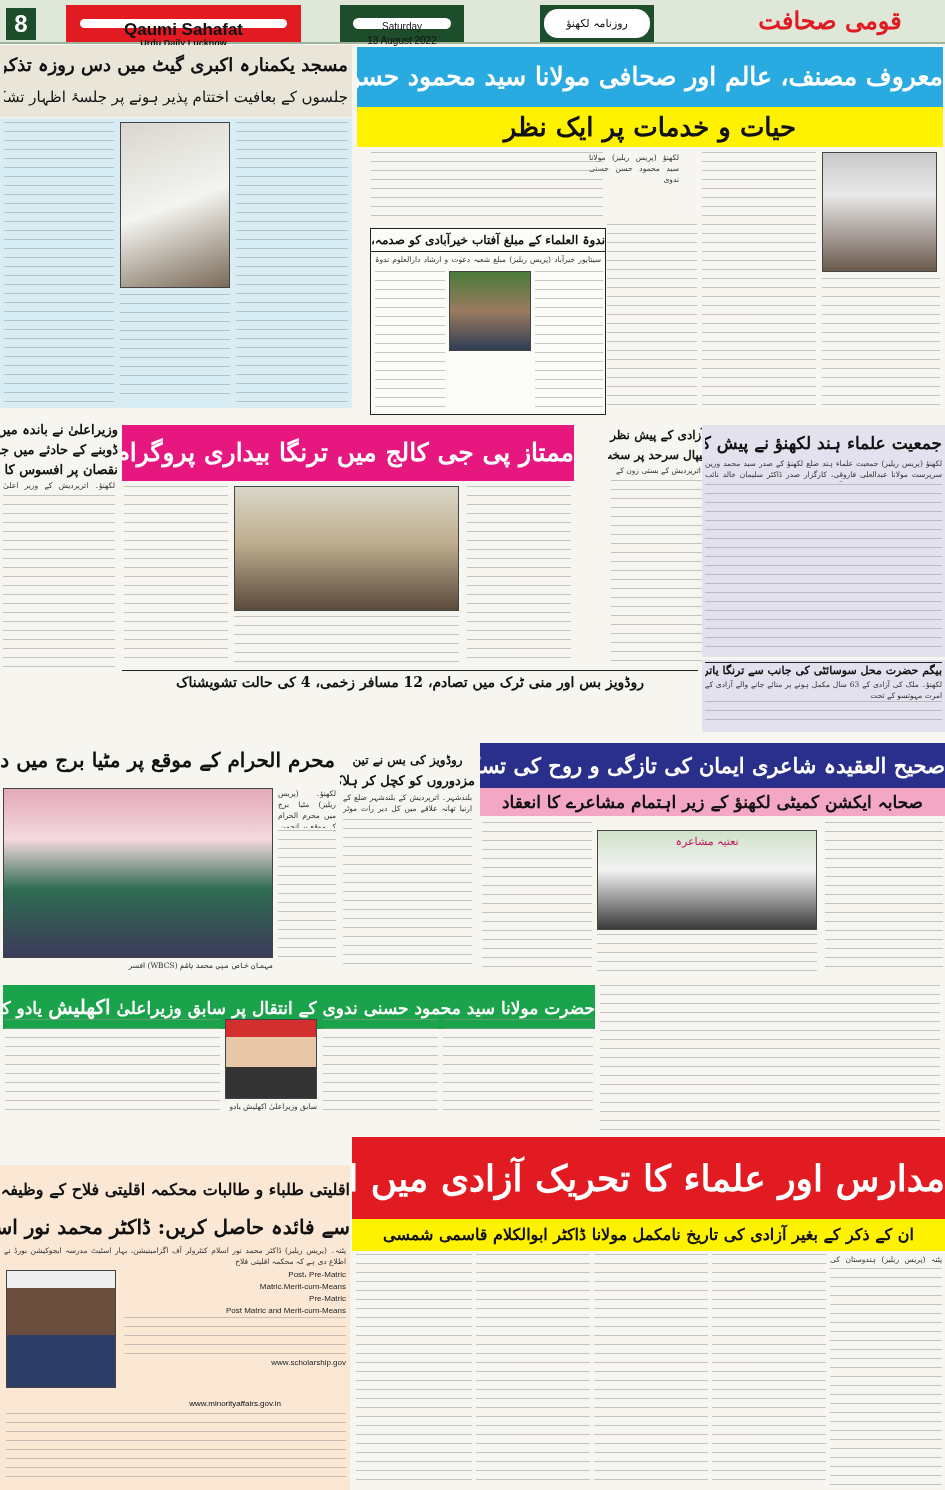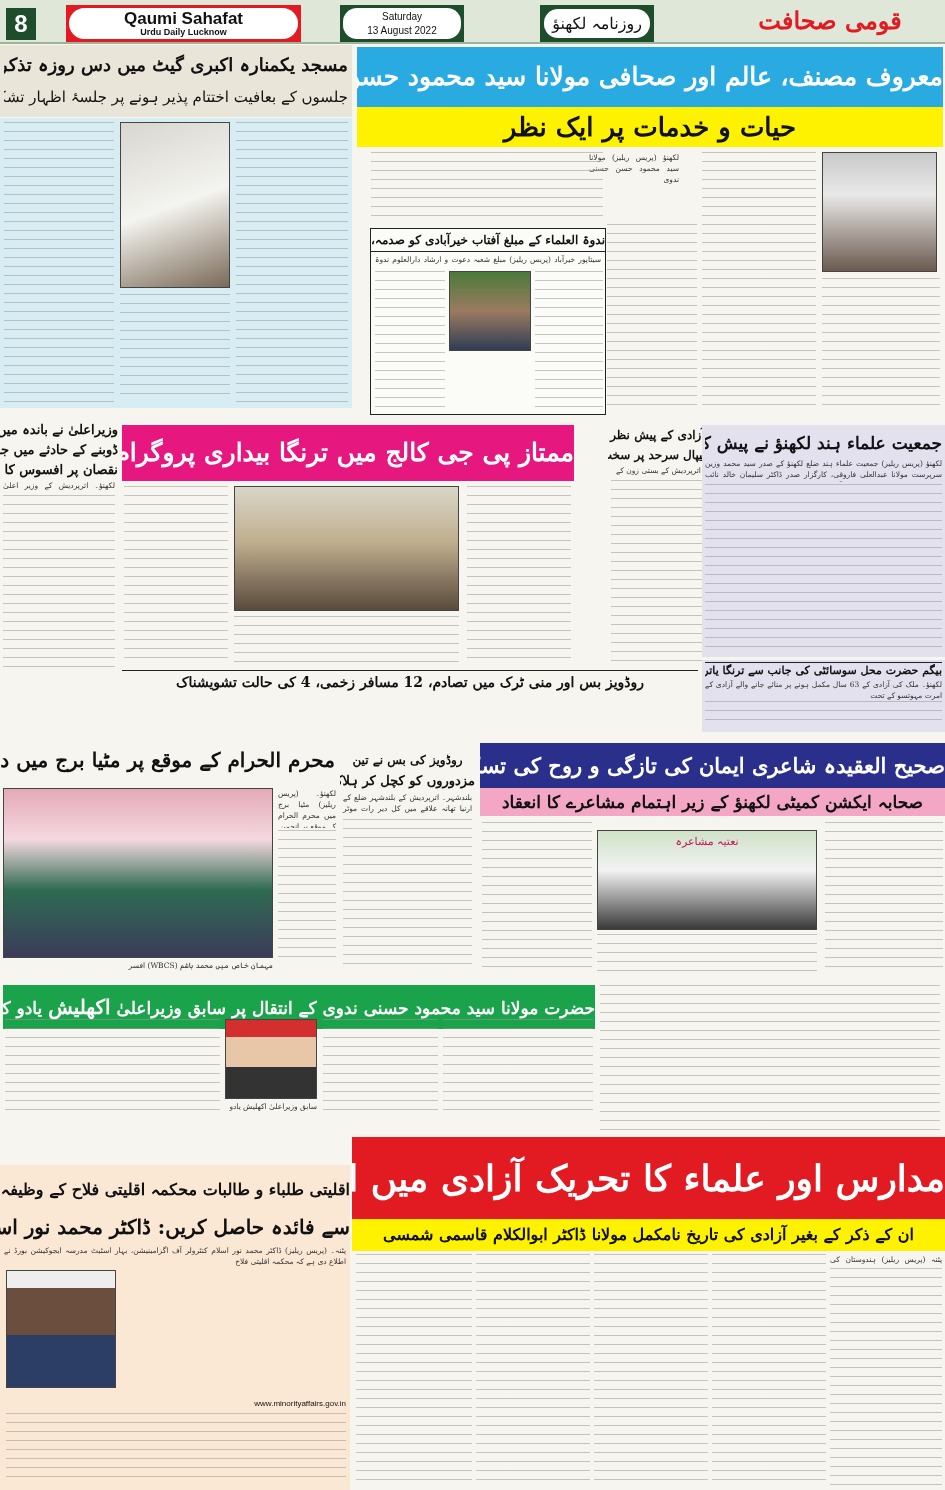--- a/index.html
+++ b/index.html
@@ -2,28 +2,28 @@
 <html><head>
 <meta charset="utf-8">
 <style>
 *{box-sizing:border-box;margin:0;padding:0}
 body{width:945px;height:1490px;background:#f6f5f0;font-family:"DejaVu Sans",sans-serif;position:relative;overflow:hidden;color:#111}
 .abs{position:absolute}
 .ur{direction:rtl;font-family:"DejaVu Serif",serif}
 
 #mast{left:0;top:0;width:945px;height:44px;background:#dfe8d8;border-bottom:2px solid #9fb39a}
 #pageno{left:6px;top:8px;width:30px;height:32px;background:#1e4d2b;color:#fff;font:bold 24px "Liberation Sans",sans-serif;text-align:center;line-height:32px}
-#brandbox{left:66px;top:5px;width:235px;height:37px;background:#e21b23;padding:3px}
+#brandbox{left:66px;top:5px;width:235px;height:37px;background:#e21b23;padding:14px}
 #brandbox .in{background:#fff;border-radius:16px;height:100%;text-align:center;font-family:"Liberation Sans",sans-serif}
 #brandbox .t1{font-weight:bold;font-size:17px;line-height:17px;padding-top:2px}
 #brandbox .t2{font-weight:bold;font-size:9px}
-#datebox{left:340px;top:5px;width:124px;height:37px;background:#1e4d2b;padding:3px}
+#datebox{left:340px;top:5px;width:124px;height:37px;background:#1e4d2b;padding:13px}
 #datebox .in{background:#fff;border-radius:14px;height:100%;text-align:center;font:10px "Liberation Sans",sans-serif;line-height:14px;padding-top:2px}
 #urbox{left:540px;top:5px;width:114px;height:37px;background:#1e4d2b;padding:4px}
-#urbox .in{background:#fff;border-radius:14px;height:100%;text-align:center;font-size:16px;line-height:29px}
+#urbox .in{background:#fff;border-radius:14px;height:100%;text-align:center;font-size:11px;line-height:29px}
 #urtitle{left:740px;top:6px;width:180px;color:#e21b23;font-size:24px;font-weight:bold;text-align:center}
 
 .hl{text-align:center;font-weight:bold;overflow:hidden;white-space:nowrap}
 .txt{font-size:7.5px;line-height:11px;color:#333;text-align:justify;overflow:hidden}
 .photo{background:linear-gradient(135deg,#8a7b6a,#c9b9a0 40%,#5e6a72);border:1px solid #444}
 .lines{background:repeating-linear-gradient(to bottom,#9a9a9a 0 1px,transparent 1px 9px);opacity:.55}
 </style>
 </head>
 <body>
 
@@ -163,15 +163,23 @@
 <div class="abs lines" style="left:712px;top:1254px;width:114px;height:232px"></div>
 <div class="abs lines" style="left:594px;top:1254px;width:114px;height:232px"></div>
 <div class="abs lines" style="left:476px;top:1254px;width:114px;height:232px"></div>
 <div class="abs lines" style="left:356px;top:1254px;width:116px;height:232px"></div>
 
 <div class="abs" style="left:0;top:1165px;width:350px;height:325px;background:#fbe8d4">
   <div class="ur hl" style="font-size:16px;line-height:38px;padding-top:6px">اقلیتی طلباء و طالبات محکمہ اقلیتی فلاح کے وظیفہ منصوبہ</div>
   <div class="ur hl" style="font-size:20px;line-height:36px">سے فائدہ حاصل کریں: ڈاکٹر محمد نور اسلام</div>
   <div class="ur txt" style="padding:0 4px;height:24px">پٹنہ۔ (پریس ریلیز) ڈاکٹر محمد نور اسلام کنٹرولر آف اگزامینیشن، بہار اسٹیٹ مدرسہ ایجوکیشن بورڈ نے اطلاع دی ہے کہ محکمہ اقلیتی فلاح</div>
   <div class="abs photo" style="left:6px;top:105px;width:110px;height:118px;background:linear-gradient(180deg,#eeeeee 0 15%,#6b4e3d 15% 55%,#2c3e66 55%)"></div>
-  <div class="abs" style="left:124px;top:233px;width:222px;font:8px/12px 'Liberation Sans',sans-serif;text-align:right">www.minorityaffairs.gov.in</div>
+  <div class="abs" style="left:124px;top:104px;width:222px;height:128px;font:8px/12px 'Liberation Sans',sans-serif;color:#222;text-align:right">
+    <div>Post، Pre-Matric</div>
+    <div>Matric.Merit-cum-Means</div>
+    <div>Pre-Matric</div>
+    <div>Post Matric and Merit-cum-Means</div>
+    <div class="lines" style="height:40px"></div>
+    <div>www.scholarship.gov</div>
+  </div>
+  <div class="abs" style="left:124px;top:233px;width:222px;font:8px/12px 'Liberation Sans',sans-serif;text-align:center">www.minorityaffairs.gov.in</div>
   <div class="abs lines" style="left:6px;top:248px;width:340px;height:72px"></div>
 </div>
 
 </body></html>

